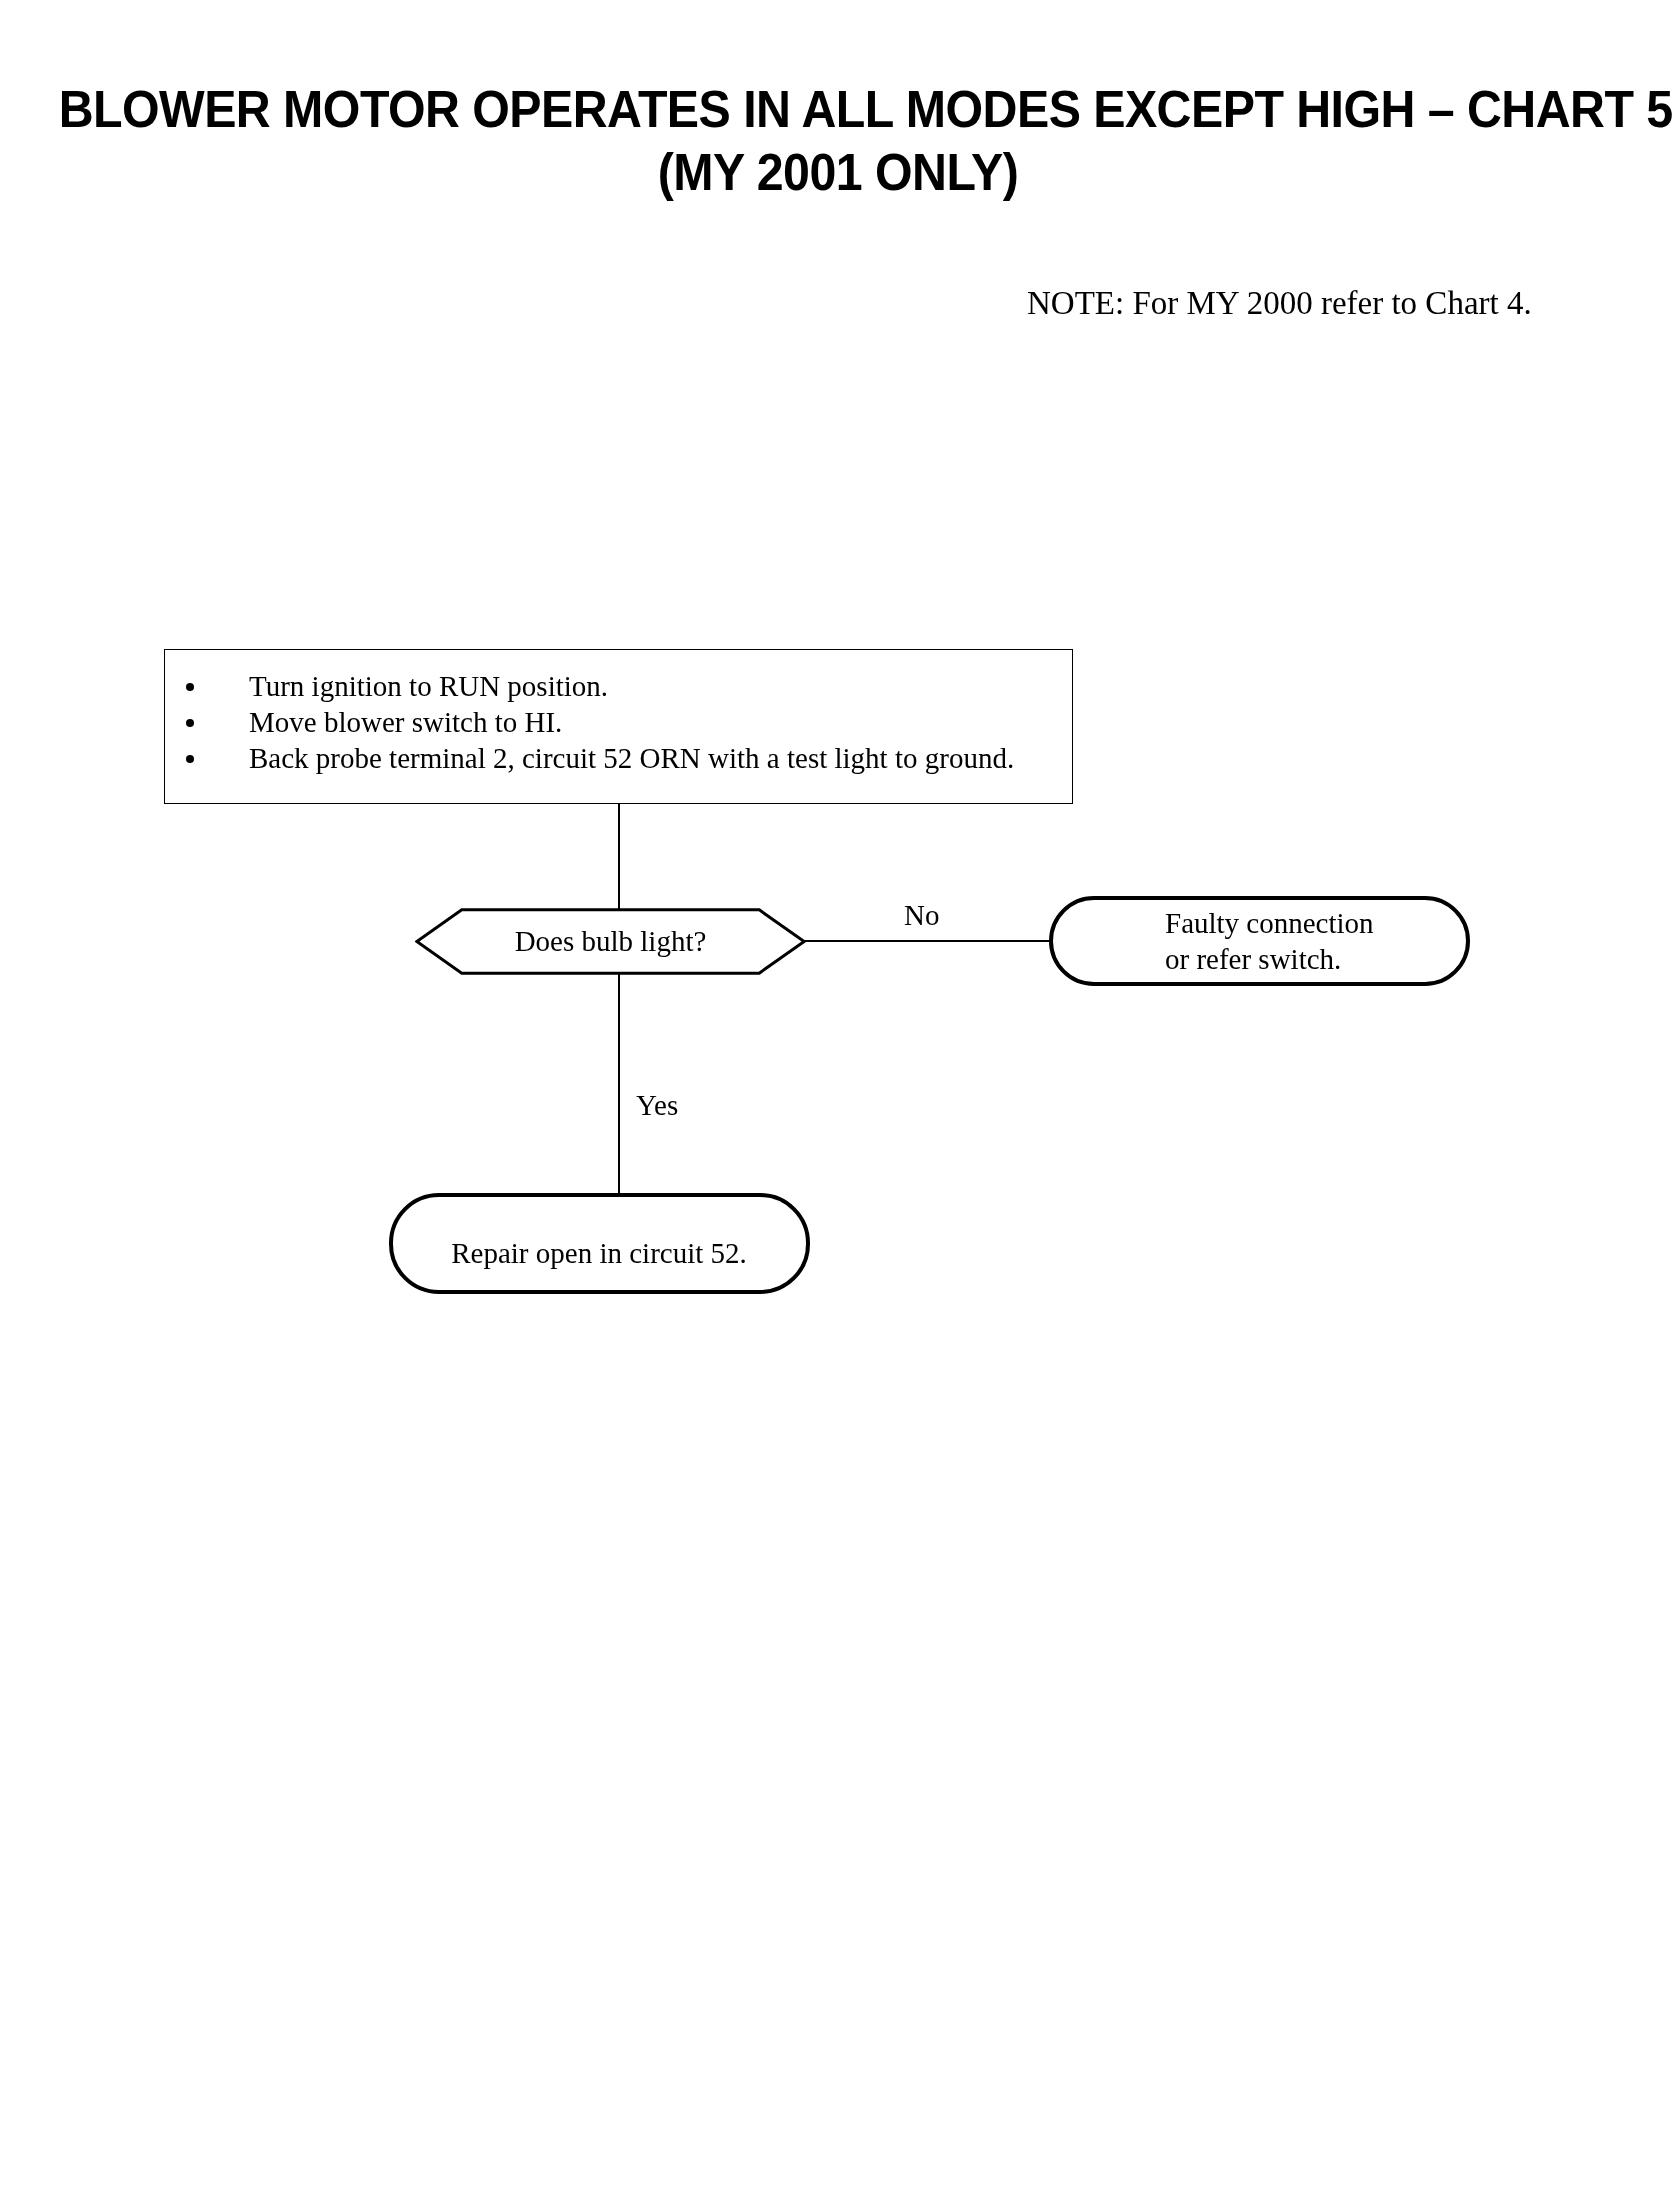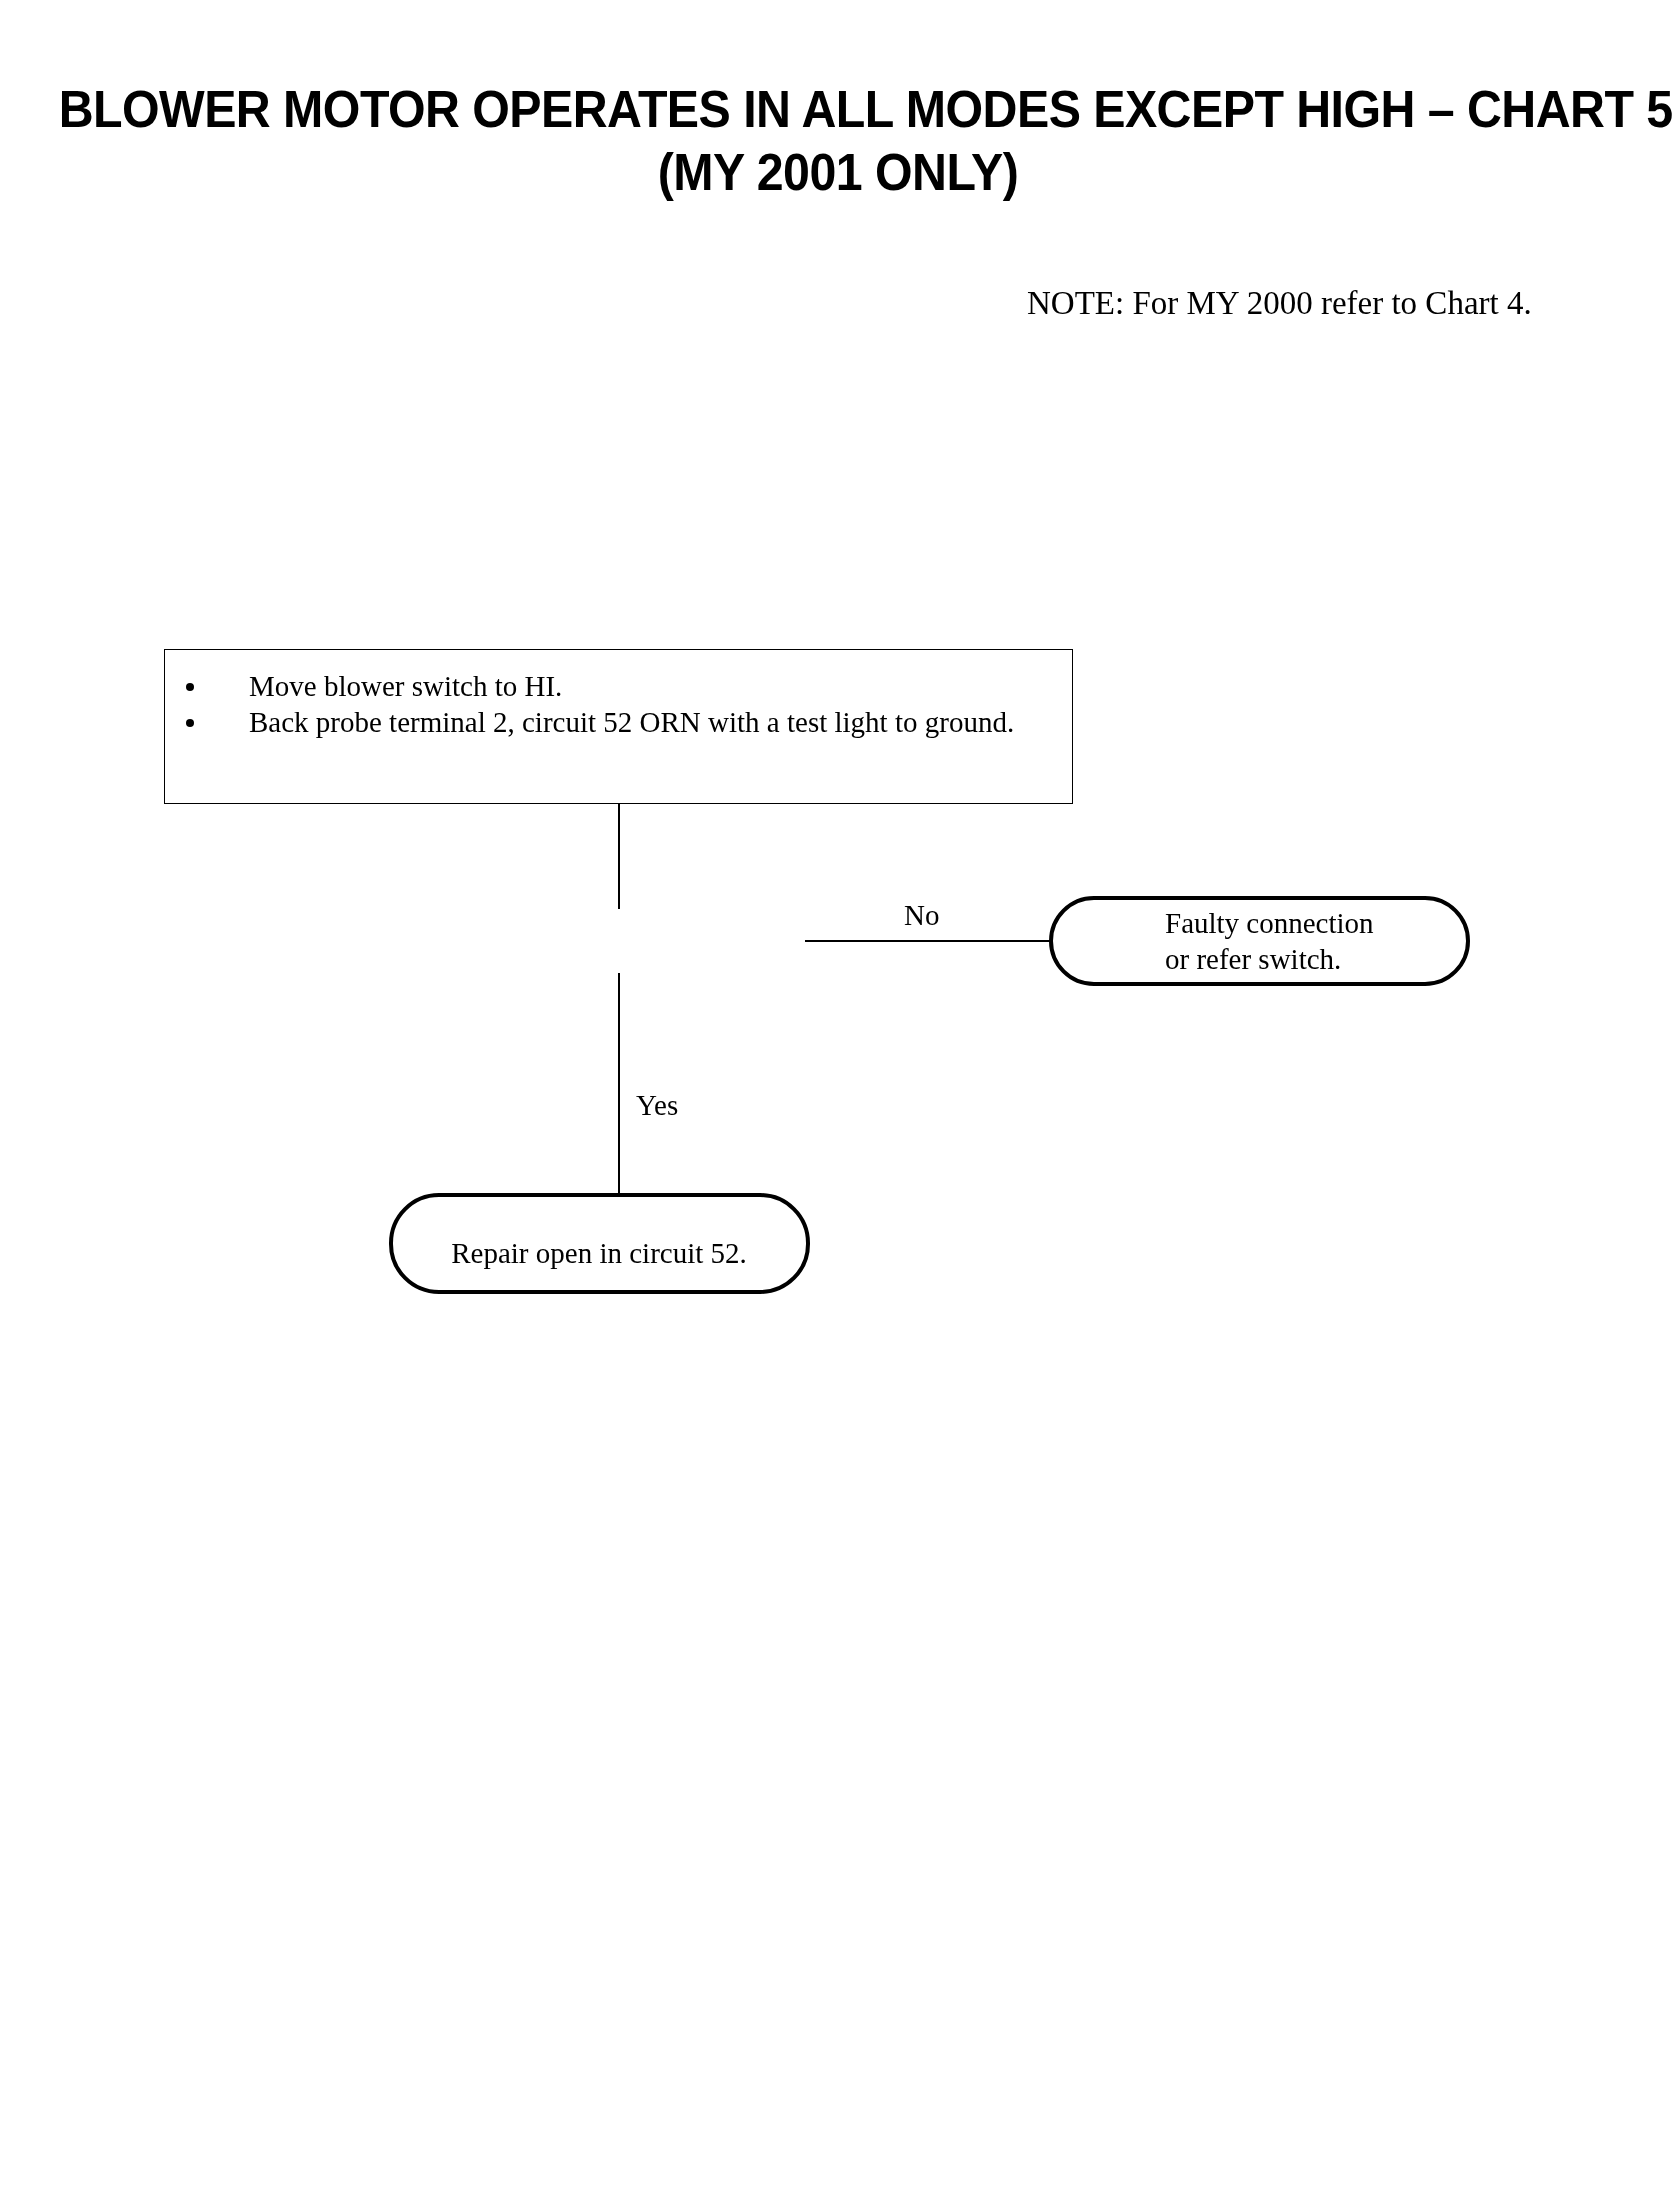--- a/index.html
+++ b/index.html
@@ -190,33 +190,43 @@
 
   <div id="title-block">
     <div class="title-line">BLOWER MOTOR OPERATES IN ALL MODES EXCEPT HIGH – CHART 5</div>
     <div class="title-line">(MY 2001 ONLY)</div>
   </div>
 
   <div id="note-line">NOTE:  For MY 2000 refer to Chart 4.</div>
 
   <div id="instruction-box">
     <div id="instruction-list">
+      <div class="bullet-row">
+        <span class="bullet-dot"></span>
+        <span class="bullet-text">Turn ignition to RUN position.</span>
+      </div>
       <div class="bullet-row">
         <span class="bullet-dot"></span>
         <span class="bullet-text">Move blower switch to HI.</span>
       </div>
       <div class="bullet-row">
         <span class="bullet-dot"></span>
         <span class="bullet-text">Back probe terminal 2, circuit 52 ORN with a test light to ground.</span>
       </div>
     </div>
   </div>
 
   <div class="vline" style="left:618px; top:804px; height:105px;"></div>
 
+  <div id="decision-hex">
+    <svg viewBox="0 0 644 110" preserveAspectRatio="none">
+      <polygon points="77,3 567,3 641,55 567,107 77,107 3,55" fill="#ffffff" stroke="#000000" stroke-width="5"></polygon>
+    </svg>
+    <div id="decision-hex-label">Does bulb light?</div>
+  </div>
 
   <div class="hline" style="left:805px; top:940px; width:246px;"></div>
   <div class="edge-label" id="edge-label-no">No</div>
 
   <div class="stadium" id="faulty-terminator">
     <div id="faulty-label">
       <span>Faulty connection</span>
       <span>or refer switch.</span>
     </div>
   </div>

